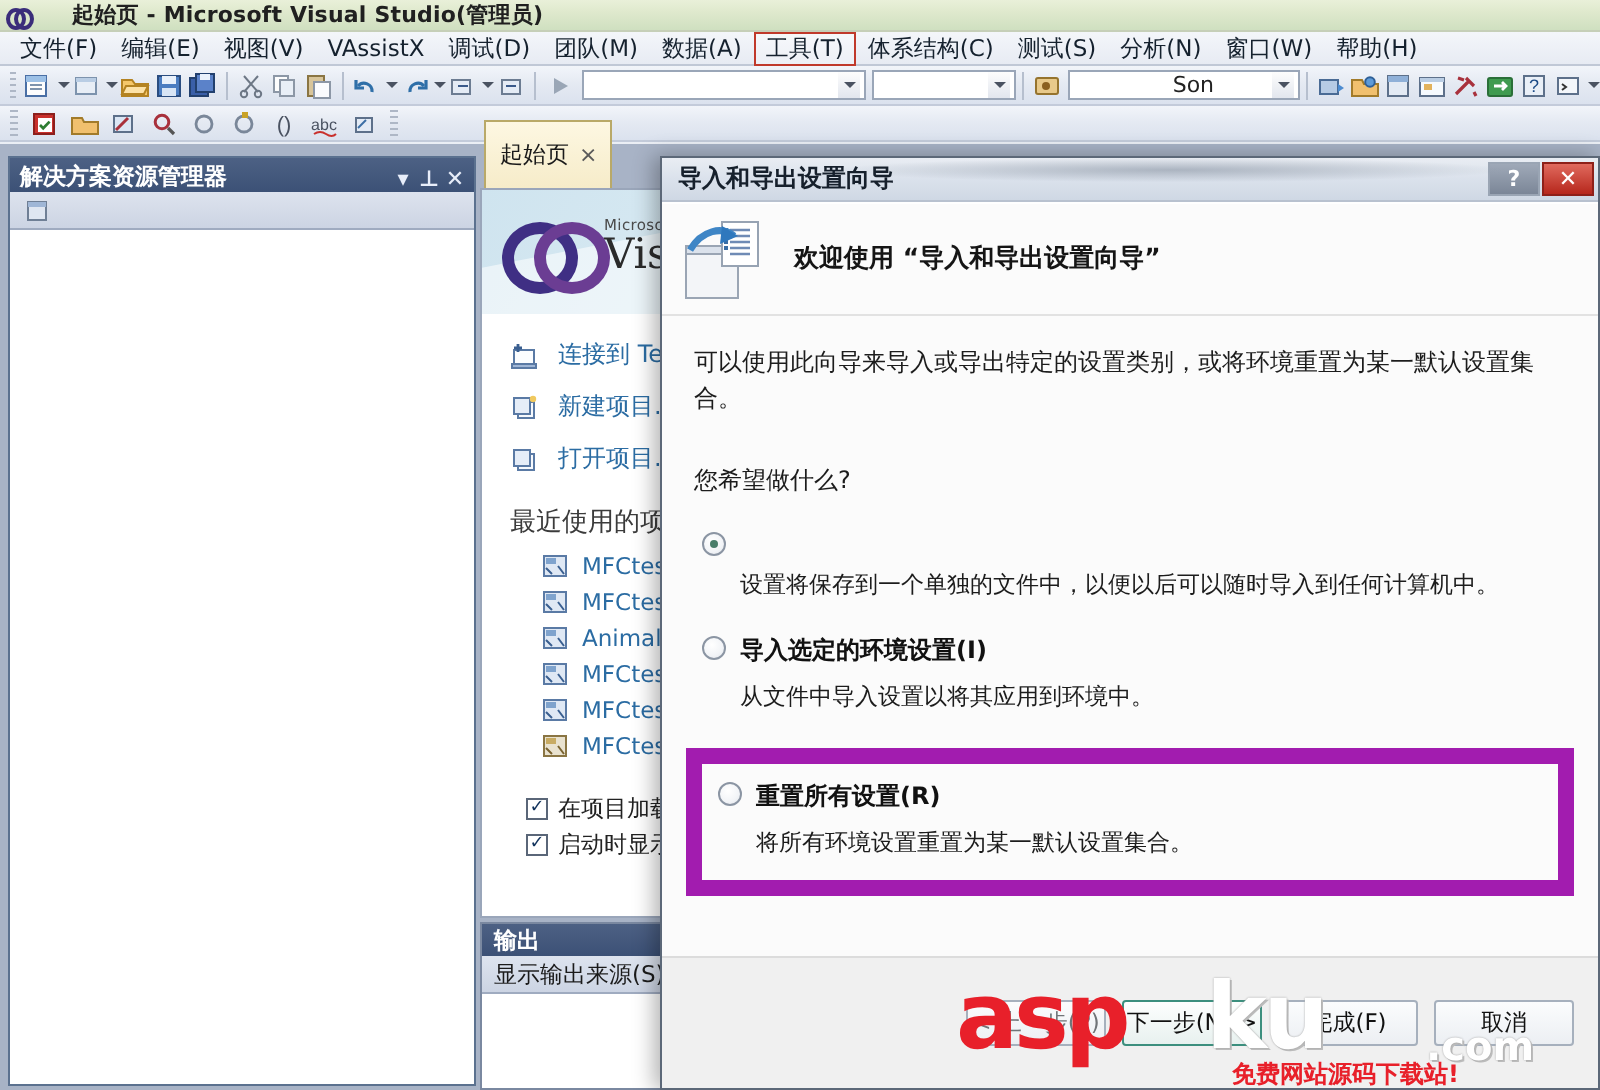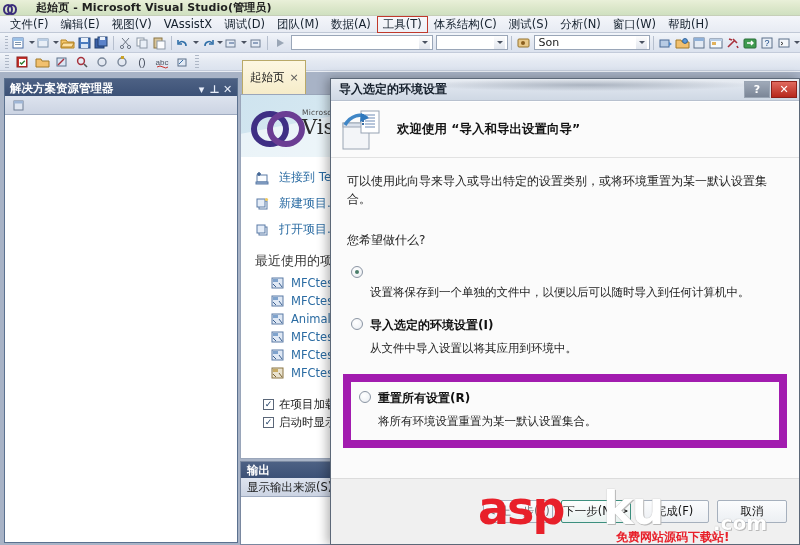--- a/index.html
+++ b/index.html
@@ -76,21 +76,21 @@
     display:flex;align-items:center;justify-content:center;
     border-radius:2px;
   }
   .tb-sep{ width:1px;height:14px;background:#b6bfce;margin:0 3px;}
   .caret{
     width:0;height:0;border-left:3px solid transparent;border-right:3px solid transparent;
     border-top:3px solid #4a5261; margin-left:1px;
   }
   .tb-combo{
     height:15px; border:1px solid #9aa6b8; background:#fff;
-    display:flex;align-items:center; justify-content:space-between;
+    display:flex;align-items:center; justify-content:flex-end;
     font-size:11px; padding:0 2px 0 4px; color:#222;gap:29px;
   }
   .tb-combo .arrow{
     width:11px;height:13px;display:flex;align-items:center;justify-content:center;
     background:linear-gradient(180deg,#fdfdfd,#e2e6ee);
   }
 
   
   #workarea{ position:absolute; left:0; right:0; top:72px; bottom:0;
              background:#a8b3c6; }
@@ -705,21 +705,21 @@
           <span class="ocombo"></span>
         </div>
       </div>
     </div>
   </div>
 </div>
 
 <div id="wizard">
   <div id="wz-title">
     <div class="glow"></div>
-    <span id="wz-title-text">导入选定的环境设置</span>
+    <span id="wz-title-text">导入和导出设置向导</span>
     <span class="spacer"></span>
     <span class="wz-cap help">?</span>
     <span class="wz-cap close">✕</span>
   </div>
 
   <div id="wz-body">
     <div id="wz-head">
       <span id="wz-head-icon">
         <svg width="44" height="42" viewBox="0 0 44 42">
           <rect x="2" y="14" width="26" height="26" fill="#f3f5f8" stroke="#9aa5b4"></rect>

